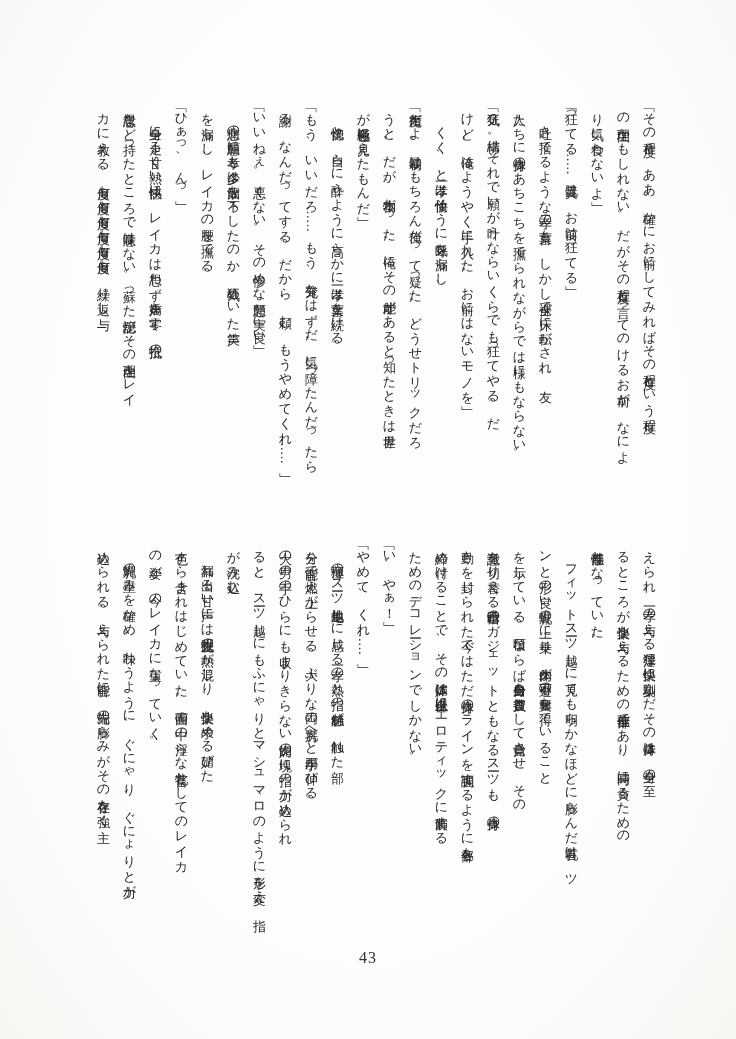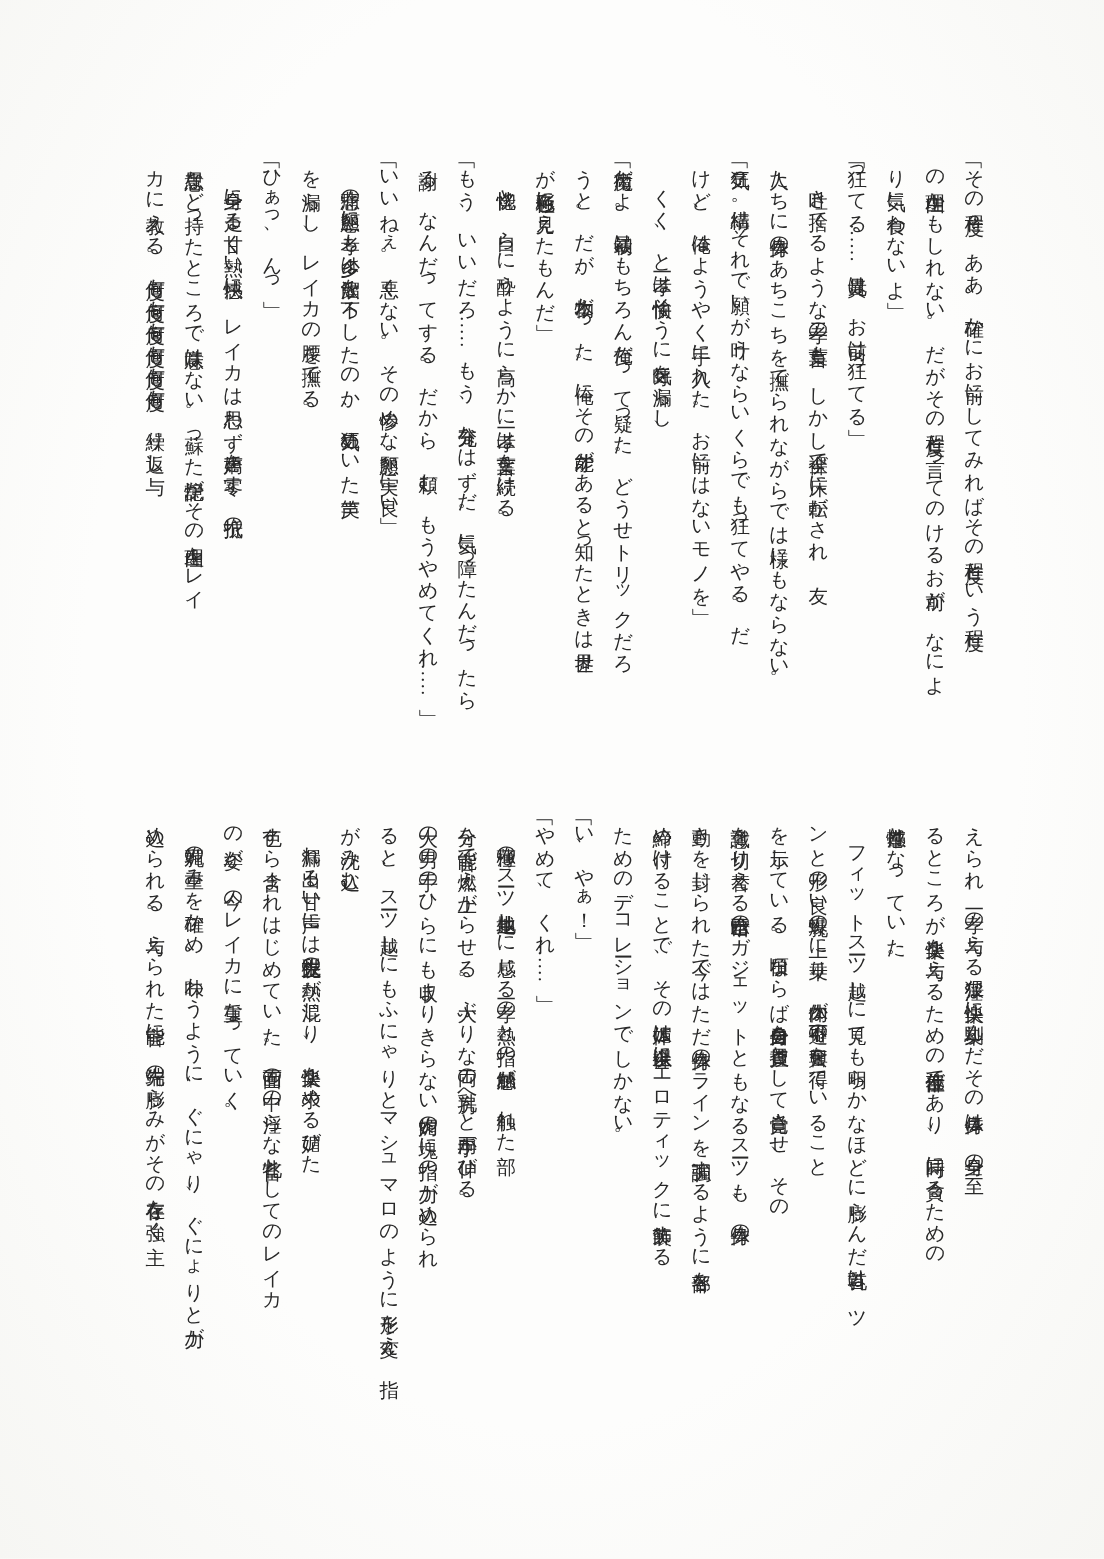--- a/index.html
+++ b/index.html
@@ -91,13 +91,14 @@
       <p>分を官能で燃え上がらせる。大ぶりな両の乳房へと両手が伸びる。</p>
       <p>大の男の手のひらにも収まりきらない媚肉の塊に指の力が込められ</p>
       <p>ると、スーツ越しにもふにゃりとマシュマロのように形を変え、指</p>
       <p>が沈み込む。</p>
       <p>　漏れ出る甘い声には先程以上の熱が混じり、快楽を求める媚びた</p>
       <p>色すら含まれはじめていた。画面の中の淫らな牝畜としてのレイカ</p>
       <p>の姿が、今のレイカに重なっていく。</p>
       <p>　媚乳の重みを確かめ、味わうように、ぐにゃり、ぐにょりと力が</p>
       <p>込められる。与えられた官能に、先端の膨らみがその存在を強く主</p>
     </section>
+  <footer class="page-number">43</footer>
 </div>
 
 </body></html>

